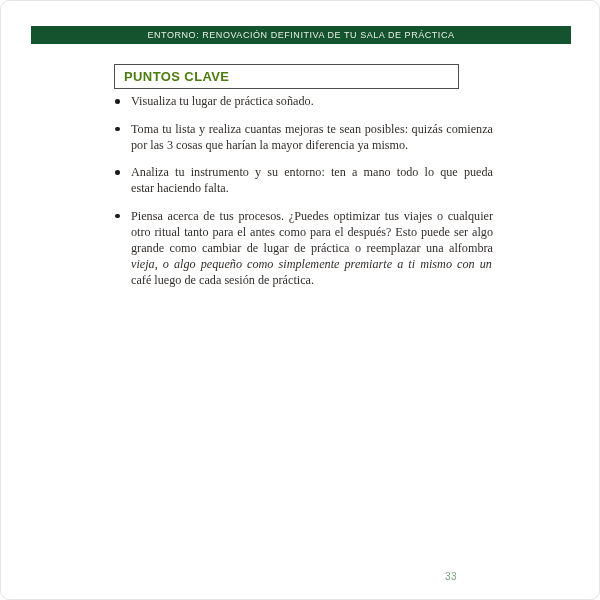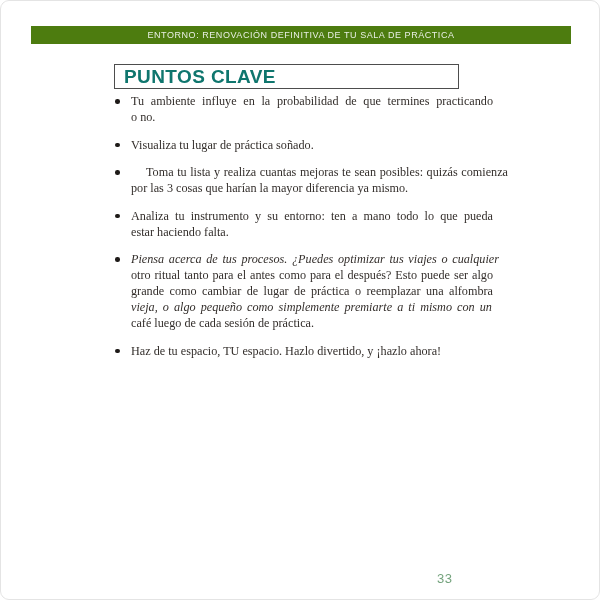--- a/index.html
+++ b/index.html
@@ -17,21 +17,21 @@
     font-size:9px;letter-spacing:0.55px;font-weight:400;
     white-space:nowrap;
   }
   
   #keypoints-box{
     position:absolute;left:113px;top:63px;width:345px;height:25px;
     box-sizing:border-box;border:1.5px solid #4d4d4d;background:#fff;
     display:flex;align-items:center;
   }
   #keypoints-box .box-title{
-    font-size:19px;font-weight:bold;color:#0f766e;letter-spacing:0.4px;
+    font-size:13px;font-weight:bold;color:#4d7c0f;letter-spacing:0.4px;
     padding-left:9px;
   }
   
   #bullet-list{
     position:absolute;left:113px;top:92px;width:380px;
     font-family:"Liberation Serif",serif;color:#332e2b;
     list-style:none;margin:0;padding:0;
   }
   #bullet-list li{
     display:flex;margin:0 0 11.5px 0;
@@ -43,78 +43,65 @@
   .bullet-marker::before{
     content:"";position:absolute;left:1px;top:6px;width:4.5px;height:4.5px;
     border-radius:50%;background:#1e1a18;
   }
   .bullet-text{width:362px;flex:0 0 362px;}
   .bl{
     font-size:12.2px;line-height:16px;white-space:nowrap;
   }
   
   #page-number{
-    position:absolute;left:436px;top:570px;width:28px;text-align:left;
-    font-size:13px;letter-spacing:0.5px;
+    position:absolute;left:436px;top:570px;width:28px;text-align:center;
+    font-size:10px;letter-spacing:0.5px;
   }
 </style>
 </head>
 <body>
 
 <div id="canvas">
 
-  <div id="chapter-band" style="background: #4d7c0f;">
+  <div id="chapter-band" style="background: #14532d;">
     <span class="band-title" style="color: rgb(233, 239, 228);">ENTORNO: RENOVACIÓN DEFINITIVA DE TU SALA DE PRÁCTICA</span>
   </div>
 
   <div id="keypoints-box">
     <span class="box-title">PUNTOS CLAVE</span>
   </div>
 
   <ul id="bullet-list">
       <li>
         <span class="bullet-marker"></span>
         <span class="bullet-text">
-          <div class="bl" style="word-spacing: 3.61px;">Tu ambiente influye en la probabilidad de que termines practicando</div>
-          <div class="bl bl-last">o no.</div>
-        </span>
-      </li>
-      <li>
-        <span class="bullet-marker"></span>
-        <span class="bullet-text">
           <div class="bl bl-last">Visualiza tu lugar de práctica soñado.</div>
         </span>
       </li>
       <li>
         <span class="bullet-marker"></span>
         <span class="bullet-text">
-          <div class="bl" style="word-spacing: 0.53px; margin-left: 15px;">Toma tu lista y realiza cuantas mejoras te sean posibles: quizás comienza</div>
+          <div class="bl" style="word-spacing: 0.53px;">Toma tu lista y realiza cuantas mejoras te sean posibles: quizás comienza</div>
           <div class="bl bl-last">por las 3 cosas que harían la mayor diferencia ya mismo.</div>
         </span>
       </li>
       <li>
         <span class="bullet-marker"></span>
         <span class="bullet-text">
           <div class="bl" style="word-spacing: 3.09px;">Analiza tu instrumento y su entorno: ten a mano todo lo que pueda</div>
           <div class="bl bl-last">estar haciendo falta.</div>
         </span>
       </li>
       <li>
         <span class="bullet-marker"></span>
         <span class="bullet-text">
-          <div class="bl" style="word-spacing: 1.65px; font-style: italic;">Piensa acerca de tus procesos. ¿Puedes optimizar tus viajes o cualquier</div>
+          <div class="bl" style="word-spacing: 1.65px;">Piensa acerca de tus procesos. ¿Puedes optimizar tus viajes o cualquier</div>
           <div class="bl" style="word-spacing: 0.85px;">otro ritual tanto para el antes como para el después? Esto puede ser algo</div>
           <div class="bl" style="word-spacing: 2.36px;">grande como cambiar de lugar de práctica o reemplazar una alfombra</div>
           <div class="bl" style="word-spacing: 2.02px; font-style: italic;">vieja, o algo pequeño como simplemente premiarte a ti mismo con un</div>
           <div class="bl bl-last">café luego de cada sesión de práctica.</div>
-        </span>
-      </li>
-      <li>
-        <span class="bullet-marker"></span>
-        <span class="bullet-text">
-          <div class="bl bl-last">Haz de tu espacio, TU espacio. Hazlo divertido, y ¡hazlo ahora!</div>
         </span>
       </li>
     </ul>
 
   <div id="page-number" style="color: rgb(116, 163, 125);">33</div>
 
 </div>
 
 </body></html>

